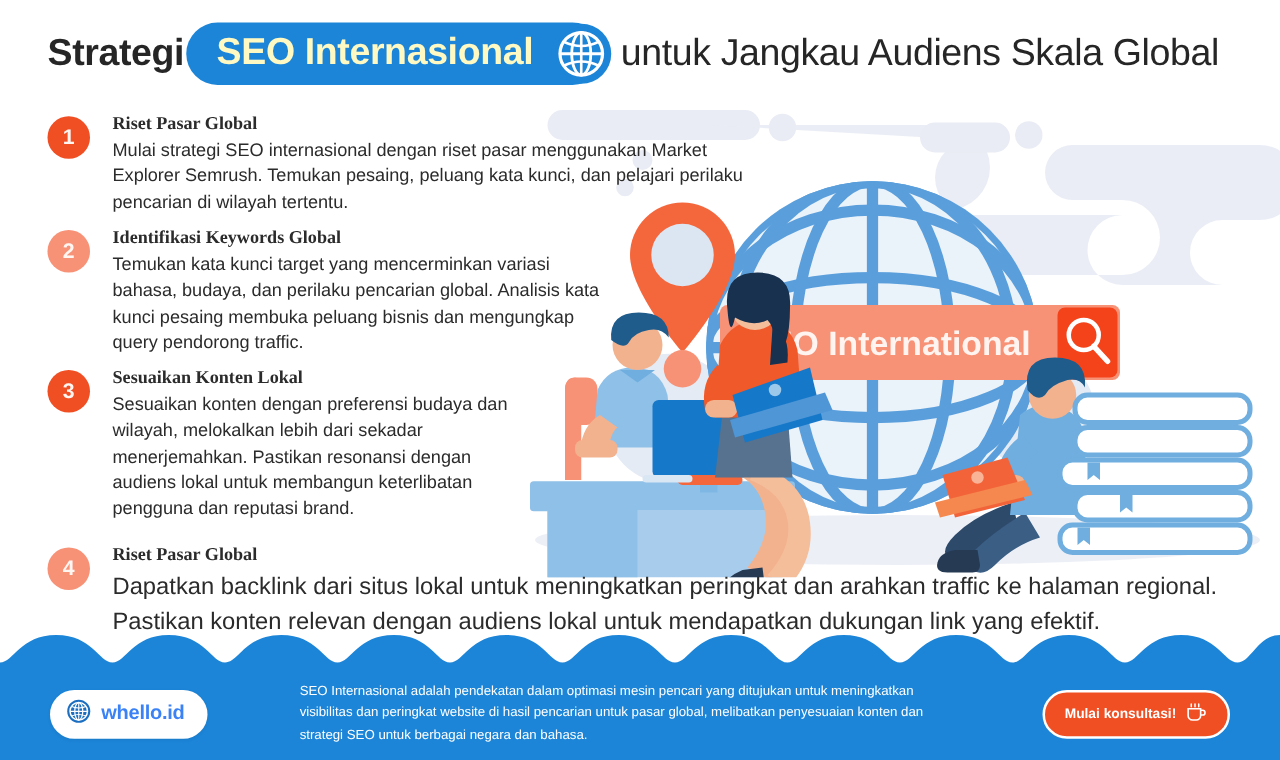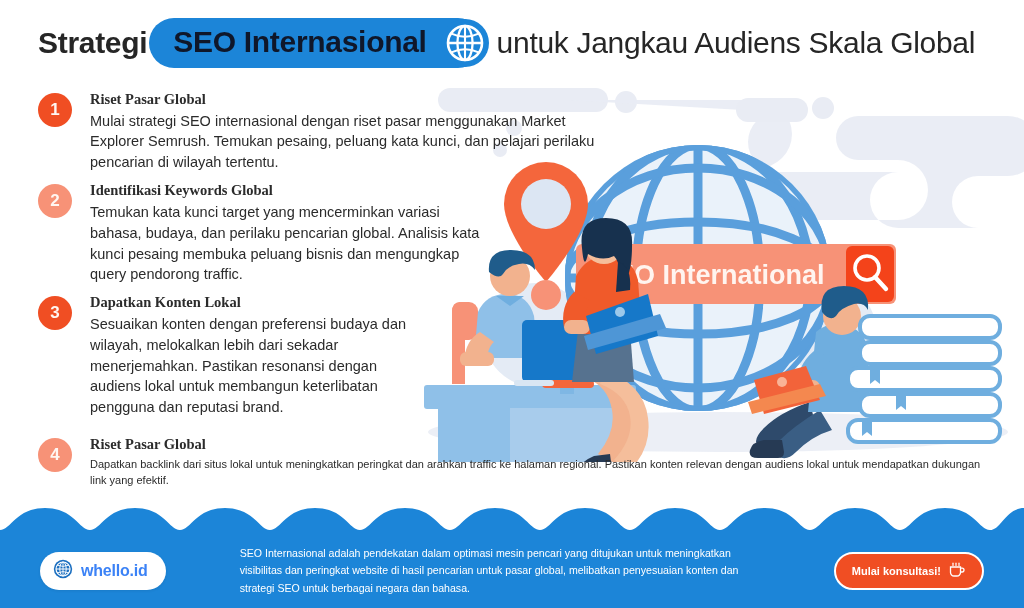--- a/index.html
+++ b/index.html
@@ -16,21 +16,21 @@
     position:absolute; left:0; top:0; width:960px; height:86px;
     display:flex; align-items:center; padding-left:38px;
   }
   .title-row { display:flex; align-items:center; white-space:nowrap; }
   .title-plain {
     font-size:30px; font-weight:bold; color:#262626;
     letter-spacing:-0.3px;
   }
   .title-pill-wrap { position:relative; display:flex; align-items:center; margin:0 2px; }
   .title-pill {
-    background:#1C85D8; color:#0f172a;
+    background:#1C85D8; color:#fef9c3;
     font-size:30px; font-weight:bold; letter-spacing:-0.3px;
     border-radius:28px;
     padding:7px 56px 9px 24px;
     display:flex; align-items:center;
   }
   .globe-badge {
     position:absolute; right:-6px; top:50%; transform:translateY(-50%);
     width:48px; height:48px; border-radius:50%;
     background:#1C85D8;
     display:flex; align-items:center; justify-content:center;
@@ -65,21 +65,21 @@
   .step-title {
     font-size:14.5px; font-weight:bold; color:#2B2B2B;
     line-height:1.35; margin-bottom:1px;font-family:Liberation Serif, serif;
   }
   .step-body {
     font-size:14.5px; color:#2B2B2B; line-height:1.44;
   }
 
   
   .step-wide { position:absolute; left:38px; top:435px; width:960px; padding-left:52px; }
-  .step-wide .step-body { font-size:11px; line-height:1.52; }
+  .step-wide .step-body { font-size:19px; line-height:1.52; }
   .step-wide .step-title { font-size:14.5px; }
 
   
   .footer {
     position:absolute; left:0; bottom:0; width:1024px; height:104px;
   }
   .wave-svg { position:absolute; left:0; top:0; width:1024px; height:44px; display:block; }
   .footer-bar {
     position:absolute; left:0; top:30px; width:1024px; height:74px;
     background:#1C85D8;
@@ -283,21 +283,21 @@
   </div>
 
   <div class="step step-2">
     <div class="badge" style="background:#F79277;">2</div>
     <div class="step-title">Identifikasi Keywords Global</div>
     <div class="step-body" style="max-width:400px;">Temukan kata kunci target yang mencerminkan variasi bahasa, budaya, dan perilaku pencarian global. Analisis kata kunci pesaing membuka peluang bisnis dan mengungkap query pendorong traffic.</div>
   </div>
 
   <div class="step step-3">
     <div class="badge" style="background:#F04E23;">3</div>
-    <div class="step-title">Dapatkan Konten Lokal</div>
+    <div class="step-title">Sesuaikan Konten Lokal</div>
     <div class="step-body" style="max-width:332px;">Sesuaikan konten dengan preferensi budaya dan wilayah, melokalkan lebih dari sekadar menerjemahkan. Pastikan resonansi dengan audiens lokal untuk membangun keterlibatan pengguna dan reputasi brand.</div>
   </div>
 
 </div>
 
 <div class="step step-wide">
   <div class="badge" style="background:#F79277;">4</div>
   <div class="step-title">Riset Pasar Global</div>
   <div class="step-body">Dapatkan backlink dari situs lokal untuk meningkatkan peringkat dan arahkan traffic ke halaman regional. Pastikan konten relevan dengan audiens lokal untuk mendapatkan dukungan link yang efektif.</div>
 </div>

